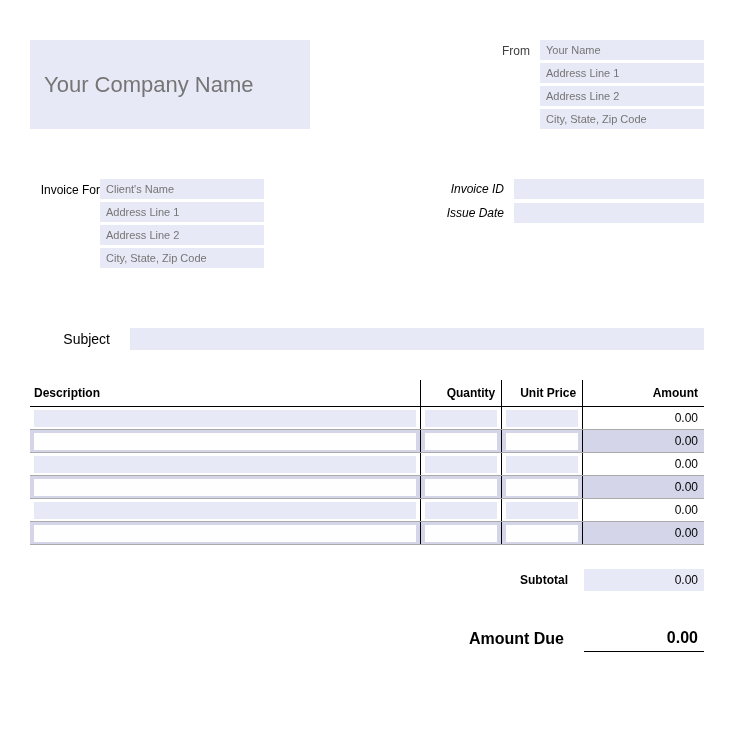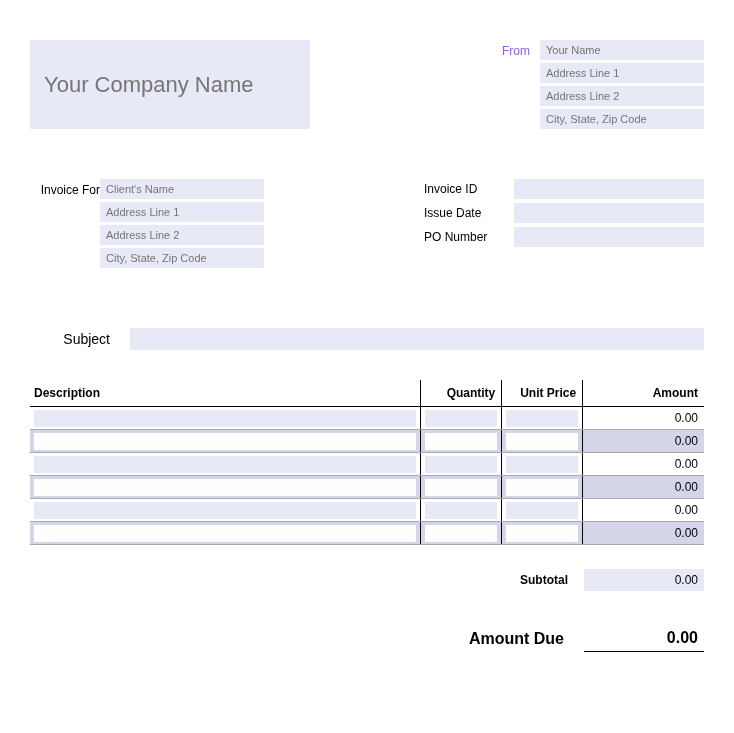--- a/index.html
+++ b/index.html
@@ -27,21 +27,21 @@
       font-family: inherit;
     }
     .from-block {
       display: flex;
       gap: 10px;
     }
     .from-label {
       text-align: right;
       font-size: 12px;
       min-width: 35px;
-      color: #8b5cf6;
+      color: #404040;
       padding-top: 4px;
     }
     .addr-fields {
       display: flex;
       flex-direction: column;
       gap: 3px;
     }
     .addr-input {
       background: #e8e9f6;
       border: none;
@@ -70,23 +70,25 @@
       display: flex;
       flex-direction: column;
       gap: 4px;
     }
     .meta-row {
       display: flex;
       align-items: center;
       gap: 10px;
     }
     .meta-label {
+      text-align: right;
       font-size: 12px;
       min-width: 80px;
       white-space: nowrap;
+      font-style: italic;
     }
     .meta-input {
       background: #e8e9f6;
       border: none;
       width: 190px;
       height: 20px;
       font-family: inherit;
     }
     .subject-row {
       display: flex;
@@ -235,24 +237,20 @@
   </div>
   <div class="meta-block">
     <div class="meta-row">
       <div class="meta-label">Invoice ID</div>
       <input type="text" class="meta-input" style="">
     </div>
     <div class="meta-row">
       <div class="meta-label">Issue Date</div>
       <input type="text" class="meta-input" style="">
     </div>
-    <div class="meta-row">
-      <div class="meta-label">PO Number</div>
-      <input type="text" class="meta-input" style="">
-    </div>
   </div>
 </div>
 
 <div class="subject-row">
   <div class="subject-label">Subject</div>
   <input type="text" class="subject-input" style="">
 </div>
 
 <table class="items">
   <thead>

